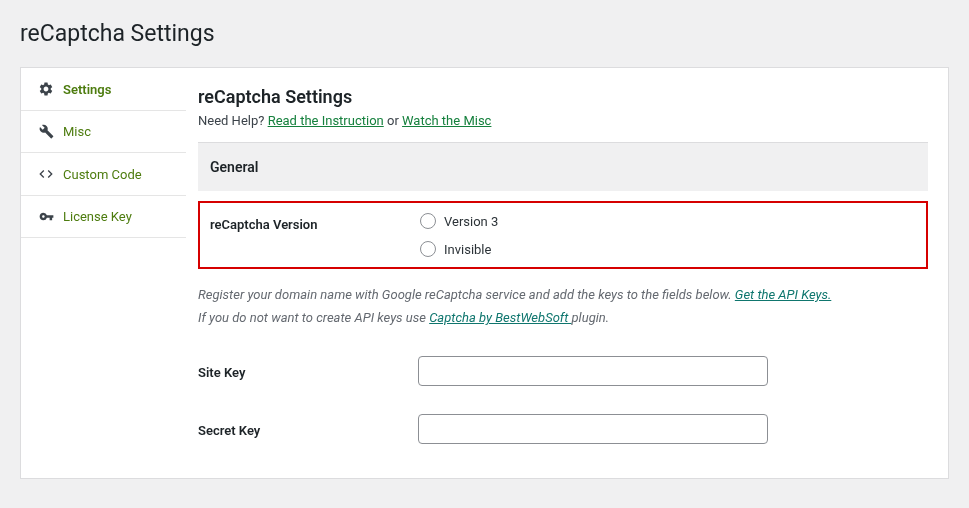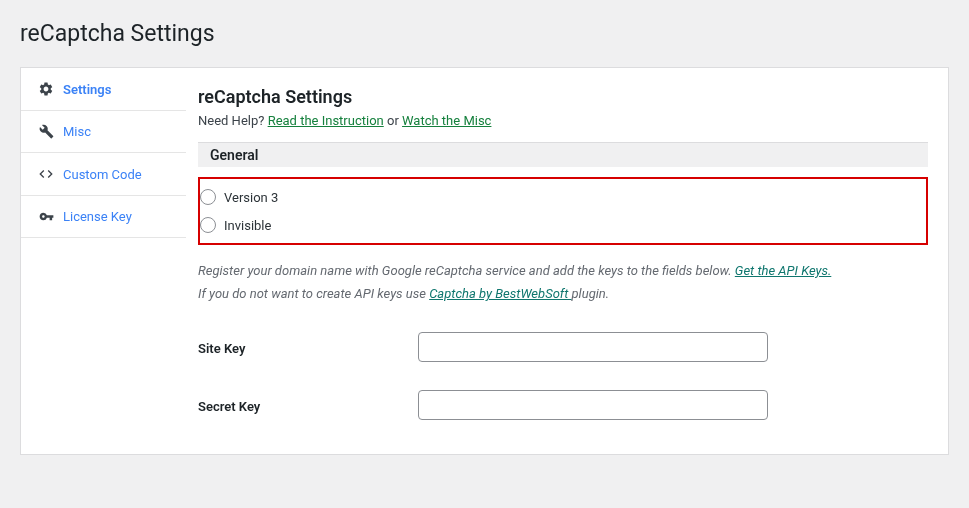--- a/index.html
+++ b/index.html
@@ -28,21 +28,21 @@
       width: 165px;
       flex-shrink: 0;
       padding: 0;
     }
     .sidebar-item {
       display: flex;
       align-items: center;
       padding: 13px 16px;
       border-bottom: 1px solid #e5e5e5;
       cursor: pointer;
-      color: #3b82f6;
+      color: #4d7c0f;
       font-size: 13px;
     }
     .sidebar-item.active {
       font-weight: 600;
     }
     .sidebar-item .icon {
       width: 18px;
       margin-right: 8px;
       display: inline-flex;
       align-items: center;
@@ -67,21 +67,21 @@
       color: #15803d;
       text-decoration: underline;
     }
     hr.sep {
       border: none;
       border-top: 1px solid #dcdcde;
       margin-bottom: 0;
     }
     .section-header {
       background: #f0f0f1;
-      padding: 4px 12px;
+      padding: 16px 12px;
       font-size: 14px;
       font-weight: 600;
       color: #1d2327;
       margin-bottom: 10px;
     }
     .field-row {
       display: flex;
       align-items: flex-start;
       padding: 10px 0;
     }
@@ -210,20 +210,21 @@
   <div class="content">
     <h2 class="content-title">reCaptcha Settings</h2>
     <p class="help-line">
       <span>Need Help? </span><a href="#">Read the Instruction</a><span> or </span><a href="#">Watch the Misc</a>
     </p>
     <hr class="sep">
     <div class="section-header">General</div>
 
     <div class="highlight-box">
       <div class="field-row">
+        <div class="field-label">reCaptcha Version</div>
         <div class="field-control">
           <div class="radio-list">
             <label class="radio-item">
               <input type="radio" name="rcv" style="">
               <span>Version 3</span>
             </label>
             <label class="radio-item">
               <input type="radio" name="rcv" style="">
               <span>Invisible</span>
             </label>

